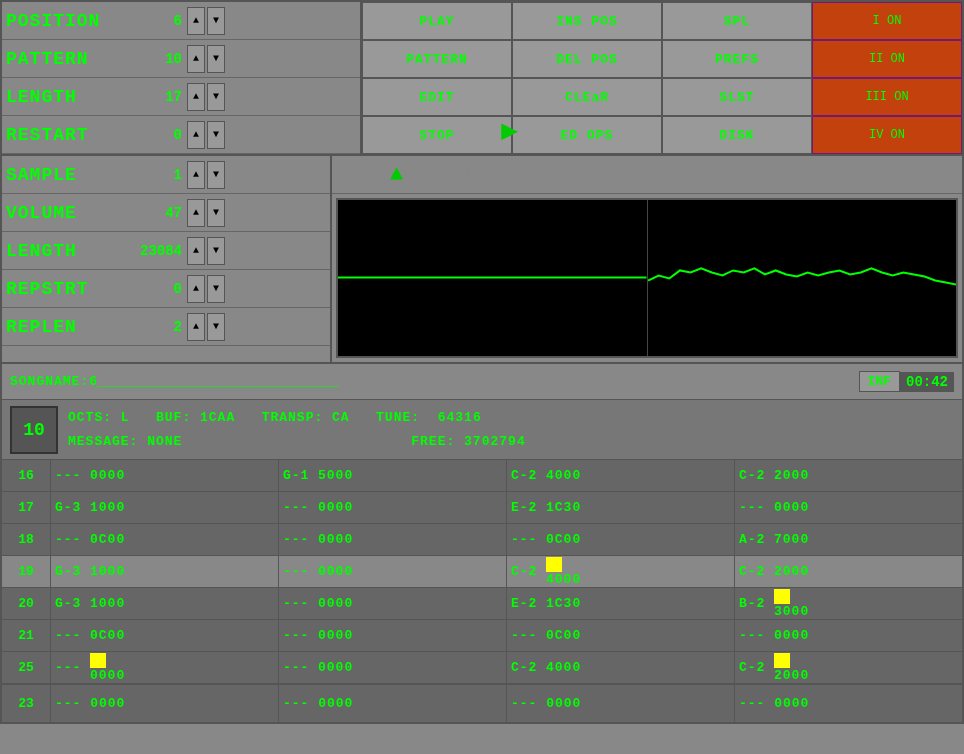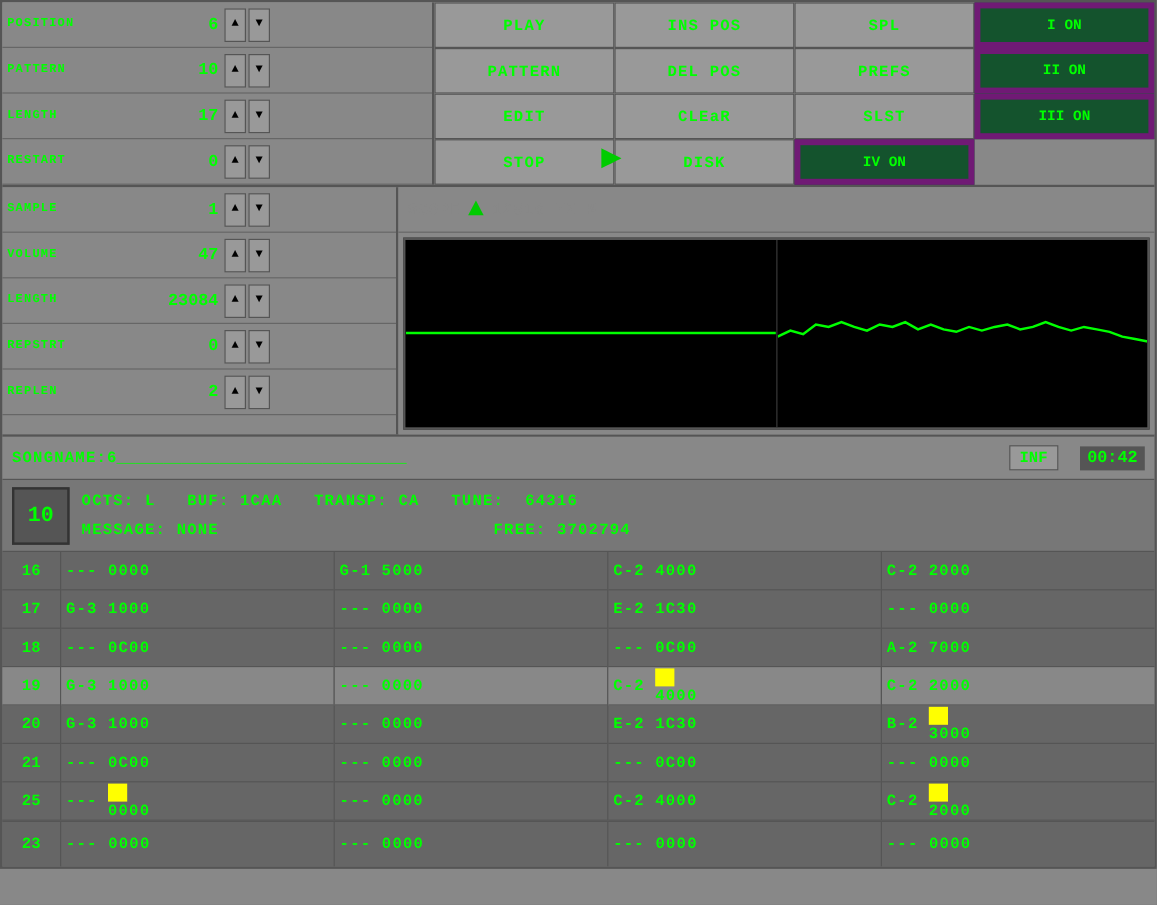--- a/index.html
+++ b/index.html
@@ -36,21 +36,21 @@
     .control-row {
       display: flex;
       align-items: center;
       height: 38px;
       border-bottom: 1px solid #666;
       padding: 0 4px;
     }
 
     .control-label {
       color: #00ff00;
-      font-size: 10px;
+      font-size: 18px;
       font-weight: bold;
       width: 120px;
       letter-spacing: 1px;
     }
 
     .control-value {
       color: #00ff00;
       font-size: 14px;
       font-weight: bold;
       width: 60px;
@@ -87,26 +87,26 @@
       font-size: 13px;
       font-weight: bold;
       cursor: pointer;
       display: flex;
       align-items: center;
       justify-content: center;
       letter-spacing: 1px;
     }
 
     .on-btn {
-      background: #14532d;
-      border: 5px solid #701a75;
+      background: #c2410c;
+      border: 1px solid #701a75;
       color: #00ff00;
       font-family: 'Courier New', Courier, monospace;
       font-size: 12px;
-      font-weight: bold;
+      font-weight: normal;
       cursor: pointer;
       display: flex;
       align-items: center;
       justify-content: center;
     }
 
     
     .sample-section {
       display: flex;
       background: #888;
@@ -191,21 +191,21 @@
       font-weight: bold;
       padding: 2px 8px;
       cursor: pointer;
       margin-left: 8px;
     }
 
     .time-display {
       color: #00ff00;
       font-size: 14px;
       font-weight: bold;
-      margin-left: 18px;
+      margin-left: 0;
       background: #555;
       padding: 2px 6px;
     }
 
     .kill-btn {
       background: #999;
       border: 1px solid #555;
       color: #00ff00;
       font-family: 'Courier New', Courier, monospace;
       font-size: 13px;
@@ -395,20 +395,21 @@
 
       <div class="ctrl-btn">EDIT</div>
       <div class="ctrl-btn">CLEaR</div>
       <div class="ctrl-btn">SLST</div>
       <div class="on-btn">III ON</div>
 
       <div class="ctrl-btn" style="position:relative;">
         <span>STOP</span>
         <span style="position:absolute; right:-8px; top:-4px; color:#00cc00; font-size:28px; z-index:10;">▶</span>
       </div>
+      <div class="ctrl-btn">ED OPS</div>
       <div class="ctrl-btn">DISK</div>
       <div class="on-btn">IV ON</div>
     </div>
 
   </div>
 
   <div class="sample-section">
 
     <div class="sample-left">
 

